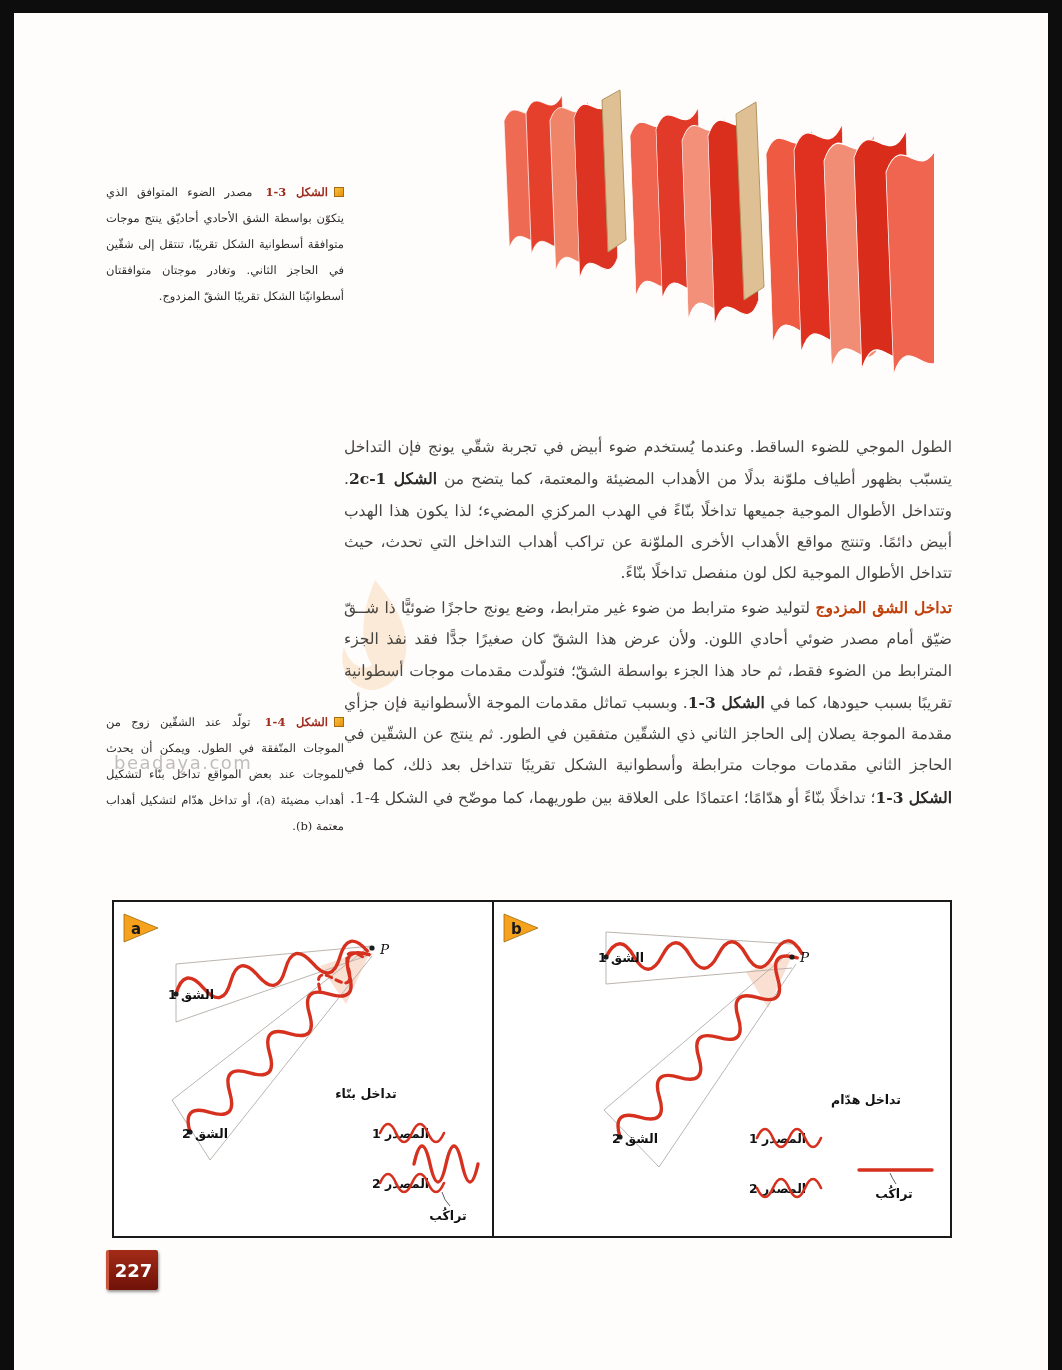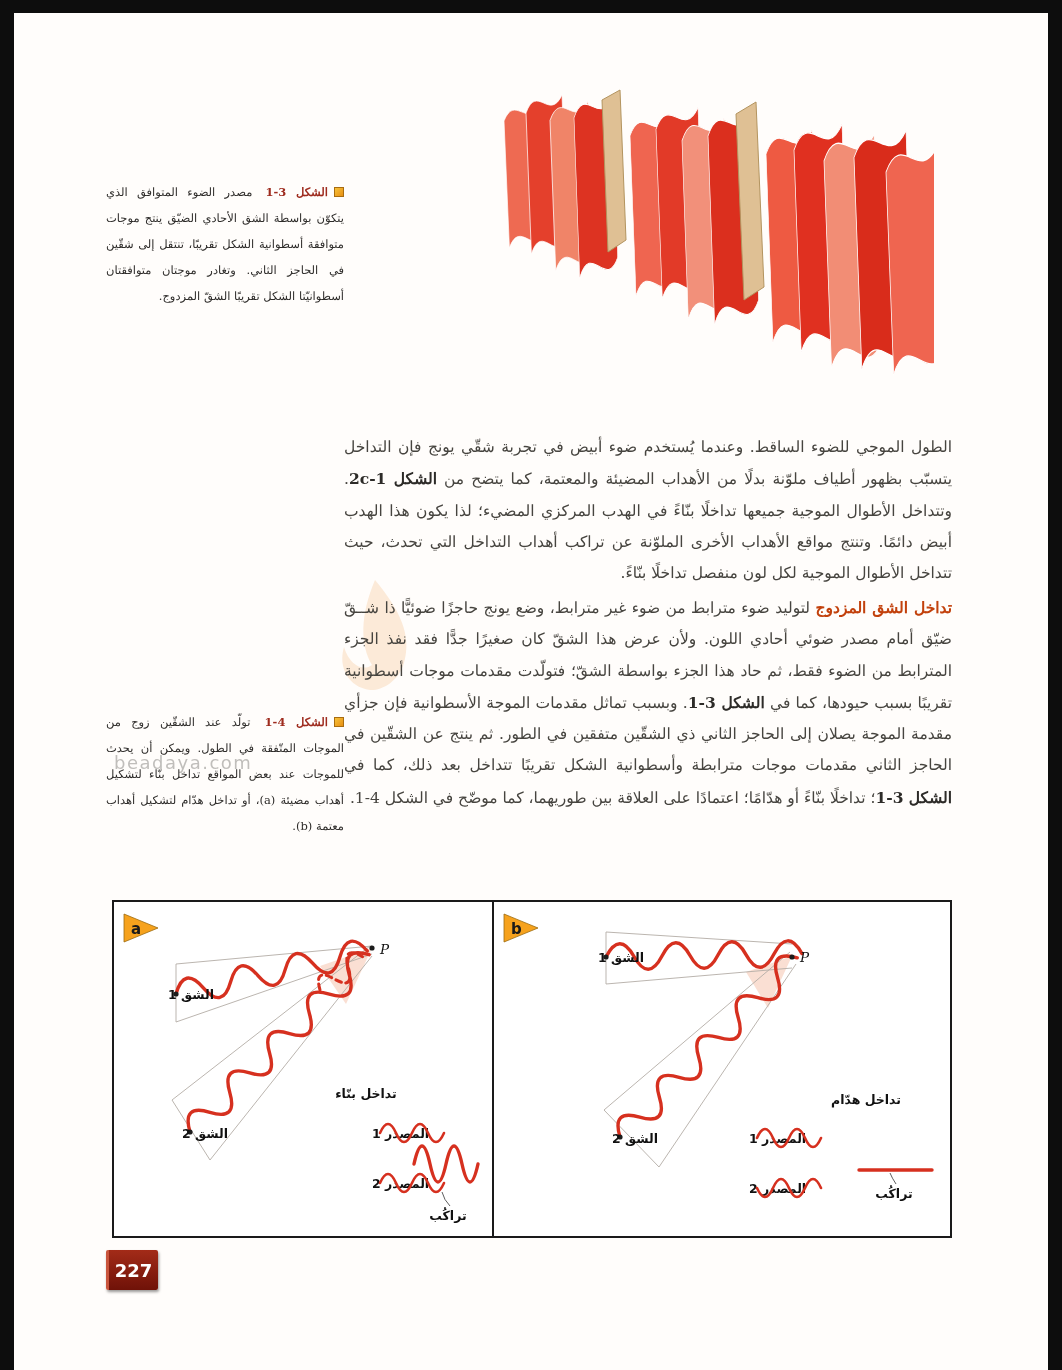--- a/index.html
+++ b/index.html
@@ -131,21 +131,21 @@
       <use href="#sheet" transform="translate(268,56) scale(1.15,2.0)" fill="#ee5a42" stroke="#ffffff" stroke-width="0.6"></use>
       <use href="#sheet" transform="translate(296,50) scale(1.2,2.15)" fill="#e03020" stroke="#ffffff" stroke-width="0.6"></use>
       <use href="#sheet" transform="translate(326,60) scale(1.25,2.2)" fill="#f28d75" stroke="#ffffff" stroke-width="0.6"></use>
       <use href="#sheet" transform="translate(356,56) scale(1.3,2.25)" fill="#d92c1b" stroke="#ffffff" stroke-width="0.6"></use>
       <use href="#sheet" transform="translate(388,72) scale(1.28,2.15)" fill="#ef6550" stroke="#ffffff" stroke-width="0.6"></use>
     </g>
   </svg>
 
   <div class="caption caption-1">
     <span class="cap-bullet"></span><span class="cap-title">الشكل 3-1</span>
-    <span>مصدر الضوء المتوافق الذي يتكوّن بواسطة الشق الأحادي الضيّق ينتج موجات متوافقة أسطوانية الشكل تقريبًا، تنتقل إلى شقّين في الحاجز الثاني. وتغادر موجتان متوافقتان أسطوانيّتا الشكل تقريبًا الشقّ المزدوج.</span>
+    <span>مصدر الضوء المتوافق الذي يتكوّن بواسطة الشق الأحادي أحاديّق ينتج موجات متوافقة أسطوانية الشكل تقريبًا، تنتقل إلى شقّين في الحاجز الثاني. وتغادر موجتان متوافقتان أسطوانيّتا الشكل تقريبًا الشقّ المزدوج.</span>
   </div>
 
   <p class="body-col para-1"><span>الطول الموجي للضوء الساقط. وعندما يُستخدم ضوء أبيض في تجربة شقّي يونج فإن التداخل يتسبّب بظهور أطياف ملوّنة بدلًا من الأهداب المضيئة والمعتمة، كما يتضح من </span><span class="fig-ref">الشكل 2c-1</span><span>. وتتداخل الأطوال الموجية جميعها تداخلًا بنّاءً في الهدب المركزي المضيء؛ لذا يكون هذا الهدب أبيض دائمًا. وتنتج مواقع الأهداب الأخرى الملوّنة عن تراكب أهداب التداخل التي تحدث، حيث تتداخل الأطوال الموجية لكل لون منفصل تداخلًا بنّاءً.</span></p>
 
   <p class="body-col para-2"><span class="red-heading">تداخل الشق المزدوج</span><span> لتوليد ضوء مترابط من ضوء غير مترابط، وضع يونج حاجزًا ضوئيًّا ذا شــقّ ضيّق أمام مصدر ضوئي أحادي اللون. ولأن عرض هذا الشقّ كان صغيرًا جدًّا فقد نفذ الجزء المترابط من الضوء فقط، ثم حاد هذا الجزء بواسطة الشقّ؛ فتولّدت مقدمات موجات أسطوانية تقريبًا بسبب حيودها، كما في </span><span class="fig-ref">الشكل 3-1</span><span>. وبسبب تماثل مقدمات الموجة الأسطوانية فإن جزأي مقدمة الموجة يصلان إلى الحاجز الثاني ذي الشقّين متفقين في الطور. ثم ينتج عن الشقّين في الحاجز الثاني مقدمات موجات مترابطة وأسطوانية الشكل تقريبًا تتداخل بعد ذلك، كما في </span><span class="fig-ref">الشكل 3-1</span><span>؛ تداخلًا بنّاءً أو هدّامًا؛ اعتمادًا على العلاقة بين طوريهما، كما موضّح في الشكل 4-1.</span></p>
 
   <div class="caption caption-2">
     <span class="cap-bullet"></span><span class="cap-title">الشكل 4-1</span>
     <span>تولّد عند الشقّين زوج من الموجات المتّفقة في الطول. ويمكن أن يحدث للموجات عند بعض المواقع تداخل بنّاء لتشكيل أهداب مضيئة (a)، أو تداخل هدّام لتشكيل أهداب معتمة (b).</span>
   </div>

